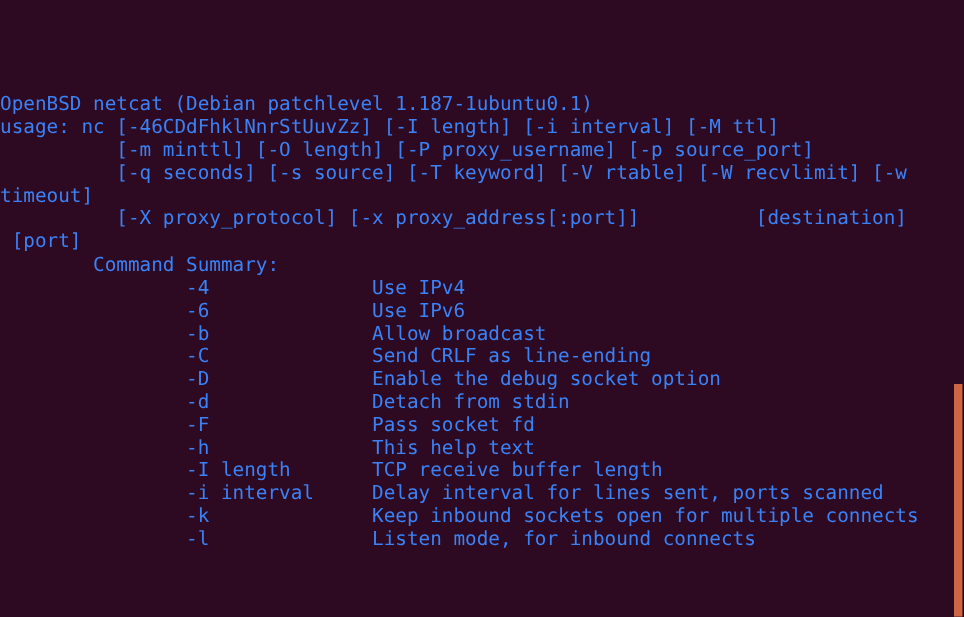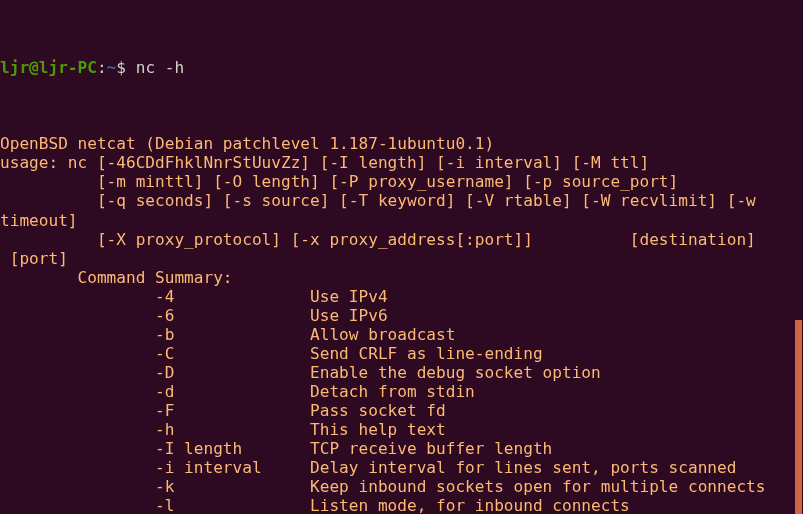--- a/index.html
+++ b/index.html
@@ -42,21 +42,21 @@
   .line {
     height: 19.05px;
     white-space: pre;
     font-family: "DejaVu Sans Mono", "Liberation Mono", monospace;
   }
 
   .user { color: #4e9a06; font-weight: bold; }
   .punct { color: #d3d0c8; }
   .path { color: #3465a4; font-weight: bold; }
   .cmd  { color: #d3d0c8; }
-  .out  { color: #fdba74; }
+  .out  { color: #3b82f6; }
 
   
   #scrollbar-track {
     position: absolute;
     right: 0px;
     top: 0px;
     width: 8px;
     height: 514px;
     background: #2d0922;
   }
@@ -70,21 +70,20 @@
     border-radius: 0px;
   }
 </style>
 </head>
 <body style="background: rgb(45, 9, 34);">
 
 <div id="terminal" style="background: rgb(45, 9, 34);">
 
   <div id="screen" style="color: rgb(211, 208, 200);">
 
-    <div class="line"><span class="user" style="color: rgb(78, 154, 6);">ljr@ljr-PC</span><span class="punct">:</span><span class="path" style="color: rgb(52, 101, 164);">~</span><span class="punct">$</span><span class="cmd"> nc -h</span></div>
 
     <div id="output-lines"><div class="line out">OpenBSD netcat (Debian patchlevel 1.187-1ubuntu0.1)</div><div class="line out">usage: nc [-46CDdFhklNnrStUuvZz] [-I length] [-i interval] [-M ttl]</div><div class="line out">          [-m minttl] [-O length] [-P proxy_username] [-p source_port]</div><div class="line out">          [-q seconds] [-s source] [-T keyword] [-V rtable] [-W recvlimit] [-w</div><div class="line out">timeout]</div><div class="line out">          [-X proxy_protocol] [-x proxy_address[:port]]          [destination]</div><div class="line out"> [port]</div><div class="line out">        Command Summary:</div><div class="line out">                -4              Use IPv4</div><div class="line out">                -6              Use IPv6</div><div class="line out">                -b              Allow broadcast</div><div class="line out">                -C              Send CRLF as line-ending</div><div class="line out">                -D              Enable the debug socket option</div><div class="line out">                -d              Detach from stdin</div><div class="line out">                -F              Pass socket fd</div><div class="line out">                -h              This help text</div><div class="line out">                -I length       TCP receive buffer length</div><div class="line out">                -i interval     Delay interval for lines sent, ports scanned</div><div class="line out">                -k              Keep inbound sockets open for multiple connects</div><div class="line out">                -l              Listen mode, for inbound connects</div></div>
 
   </div>
 
   <div id="scrollbar-track" style="background: rgb(45, 9, 34);">
     <div id="scrollbar-thumb" style="top: 320px; height: 194px; background: rgb(205, 102, 65);"></div>
   </div>
 
 </div>

